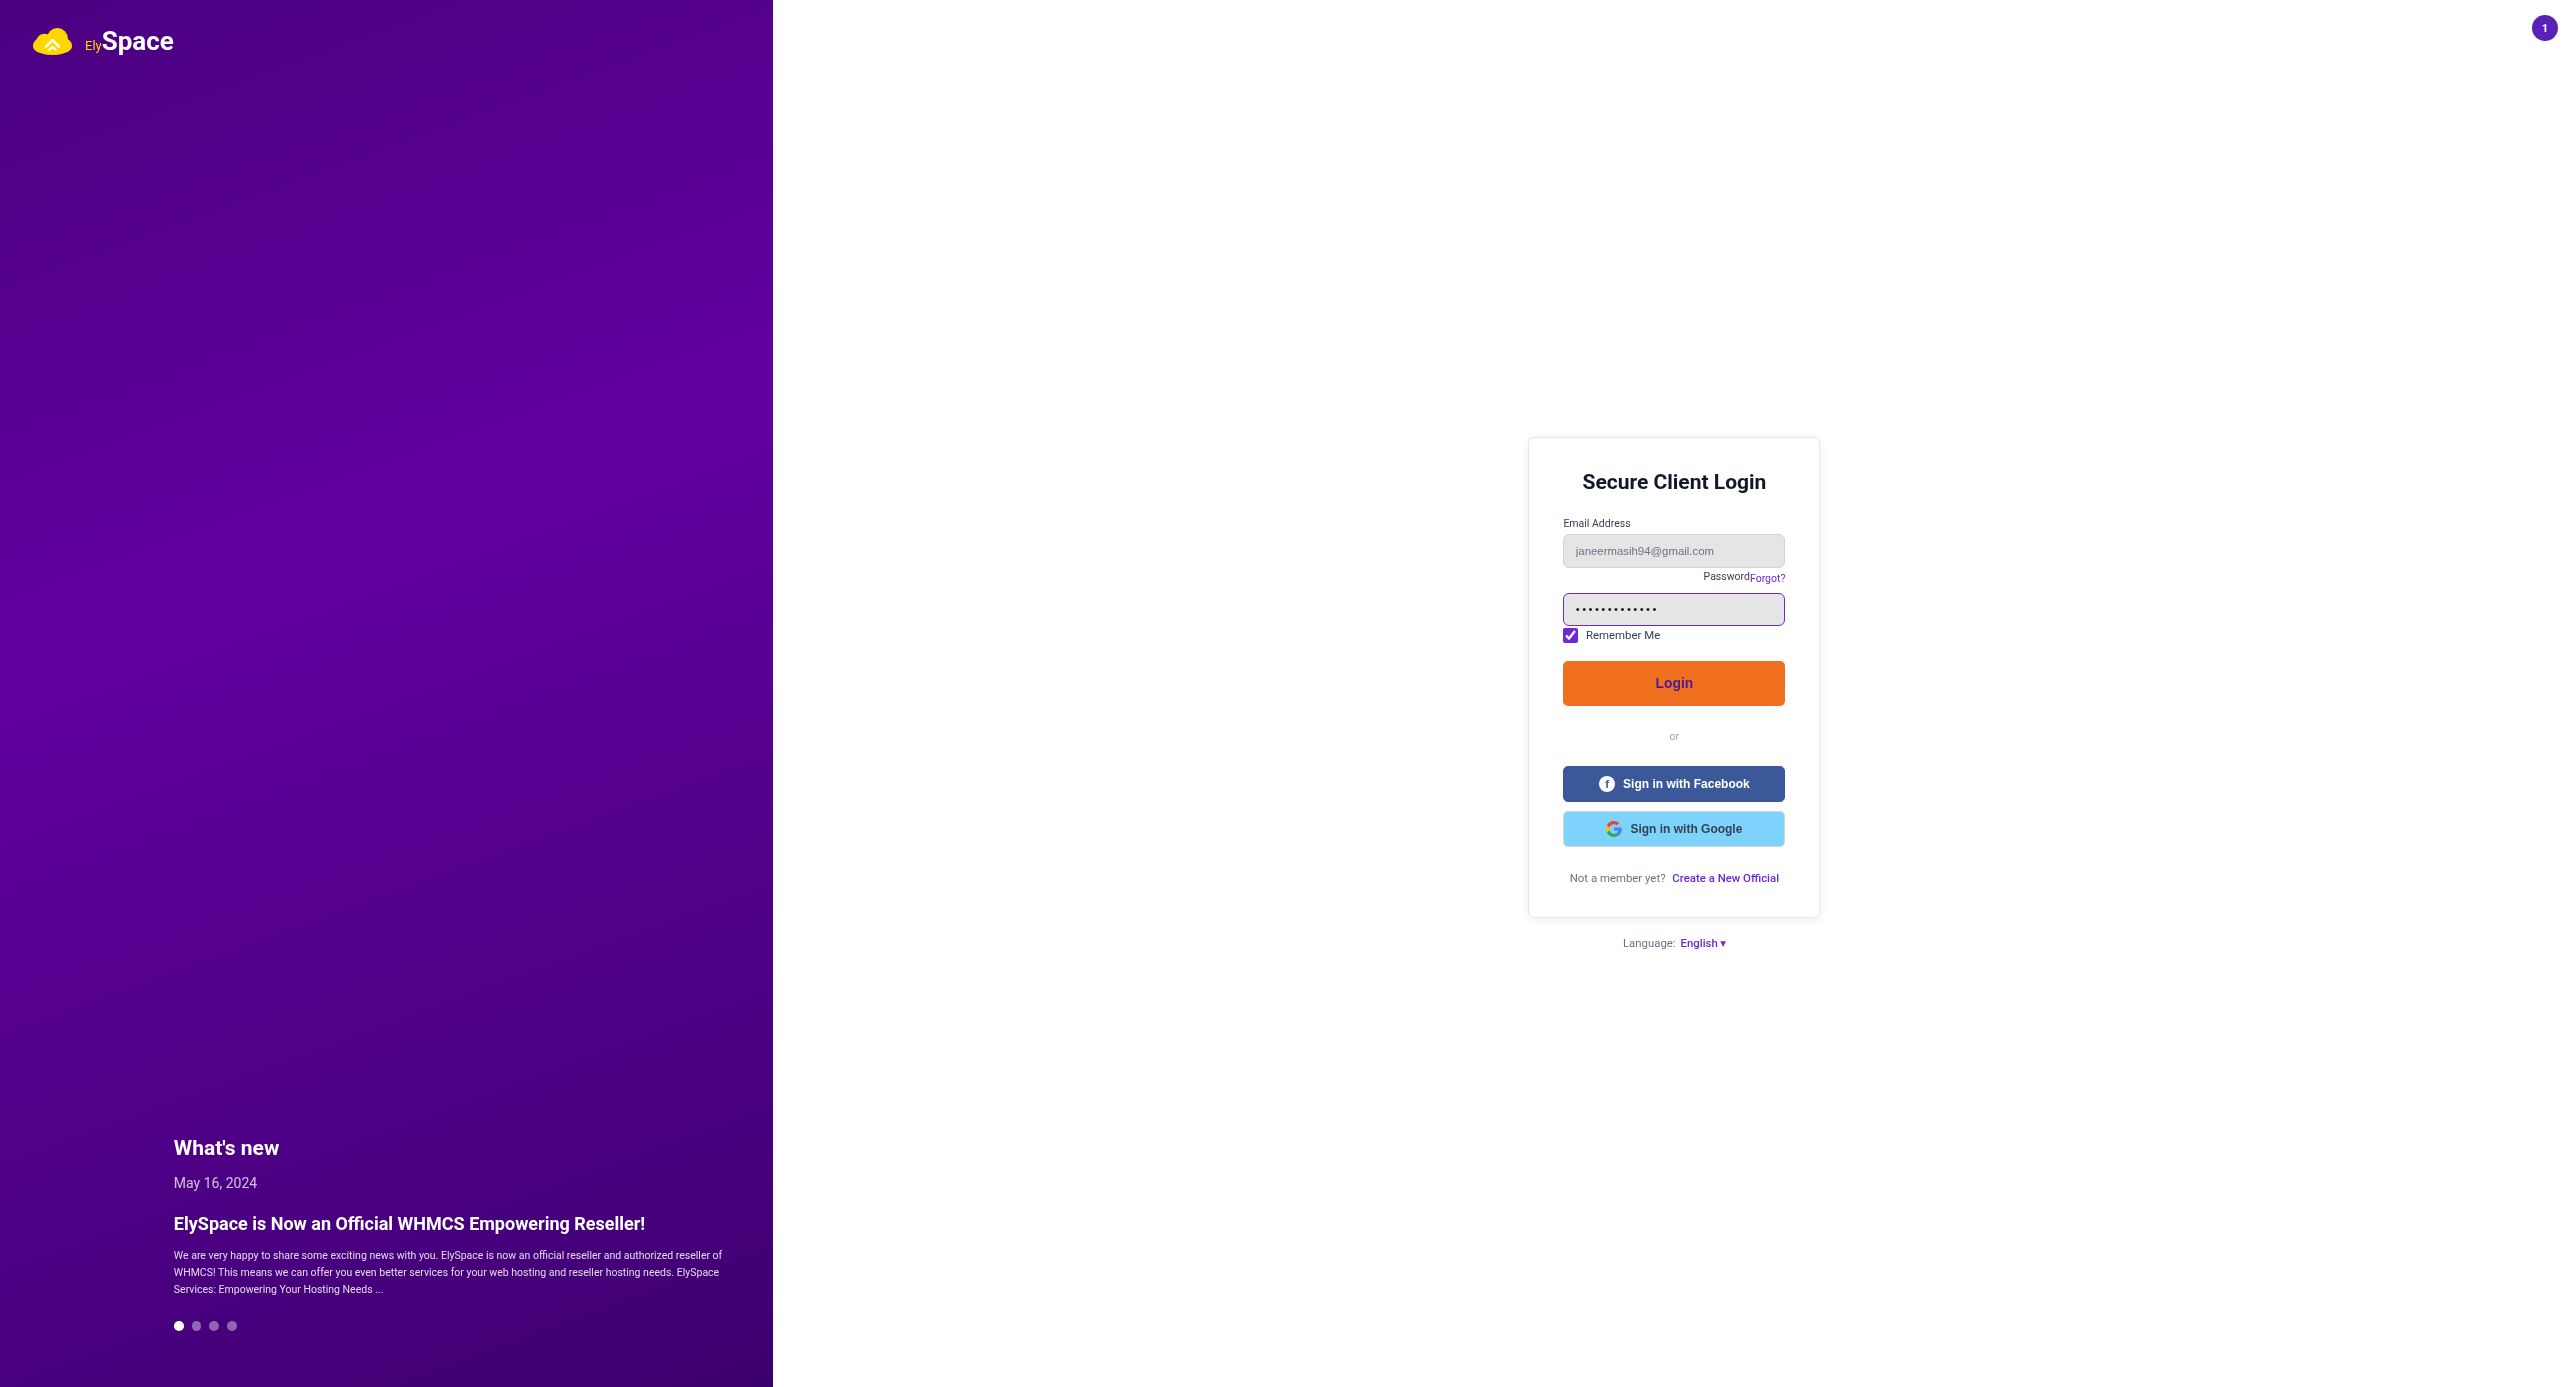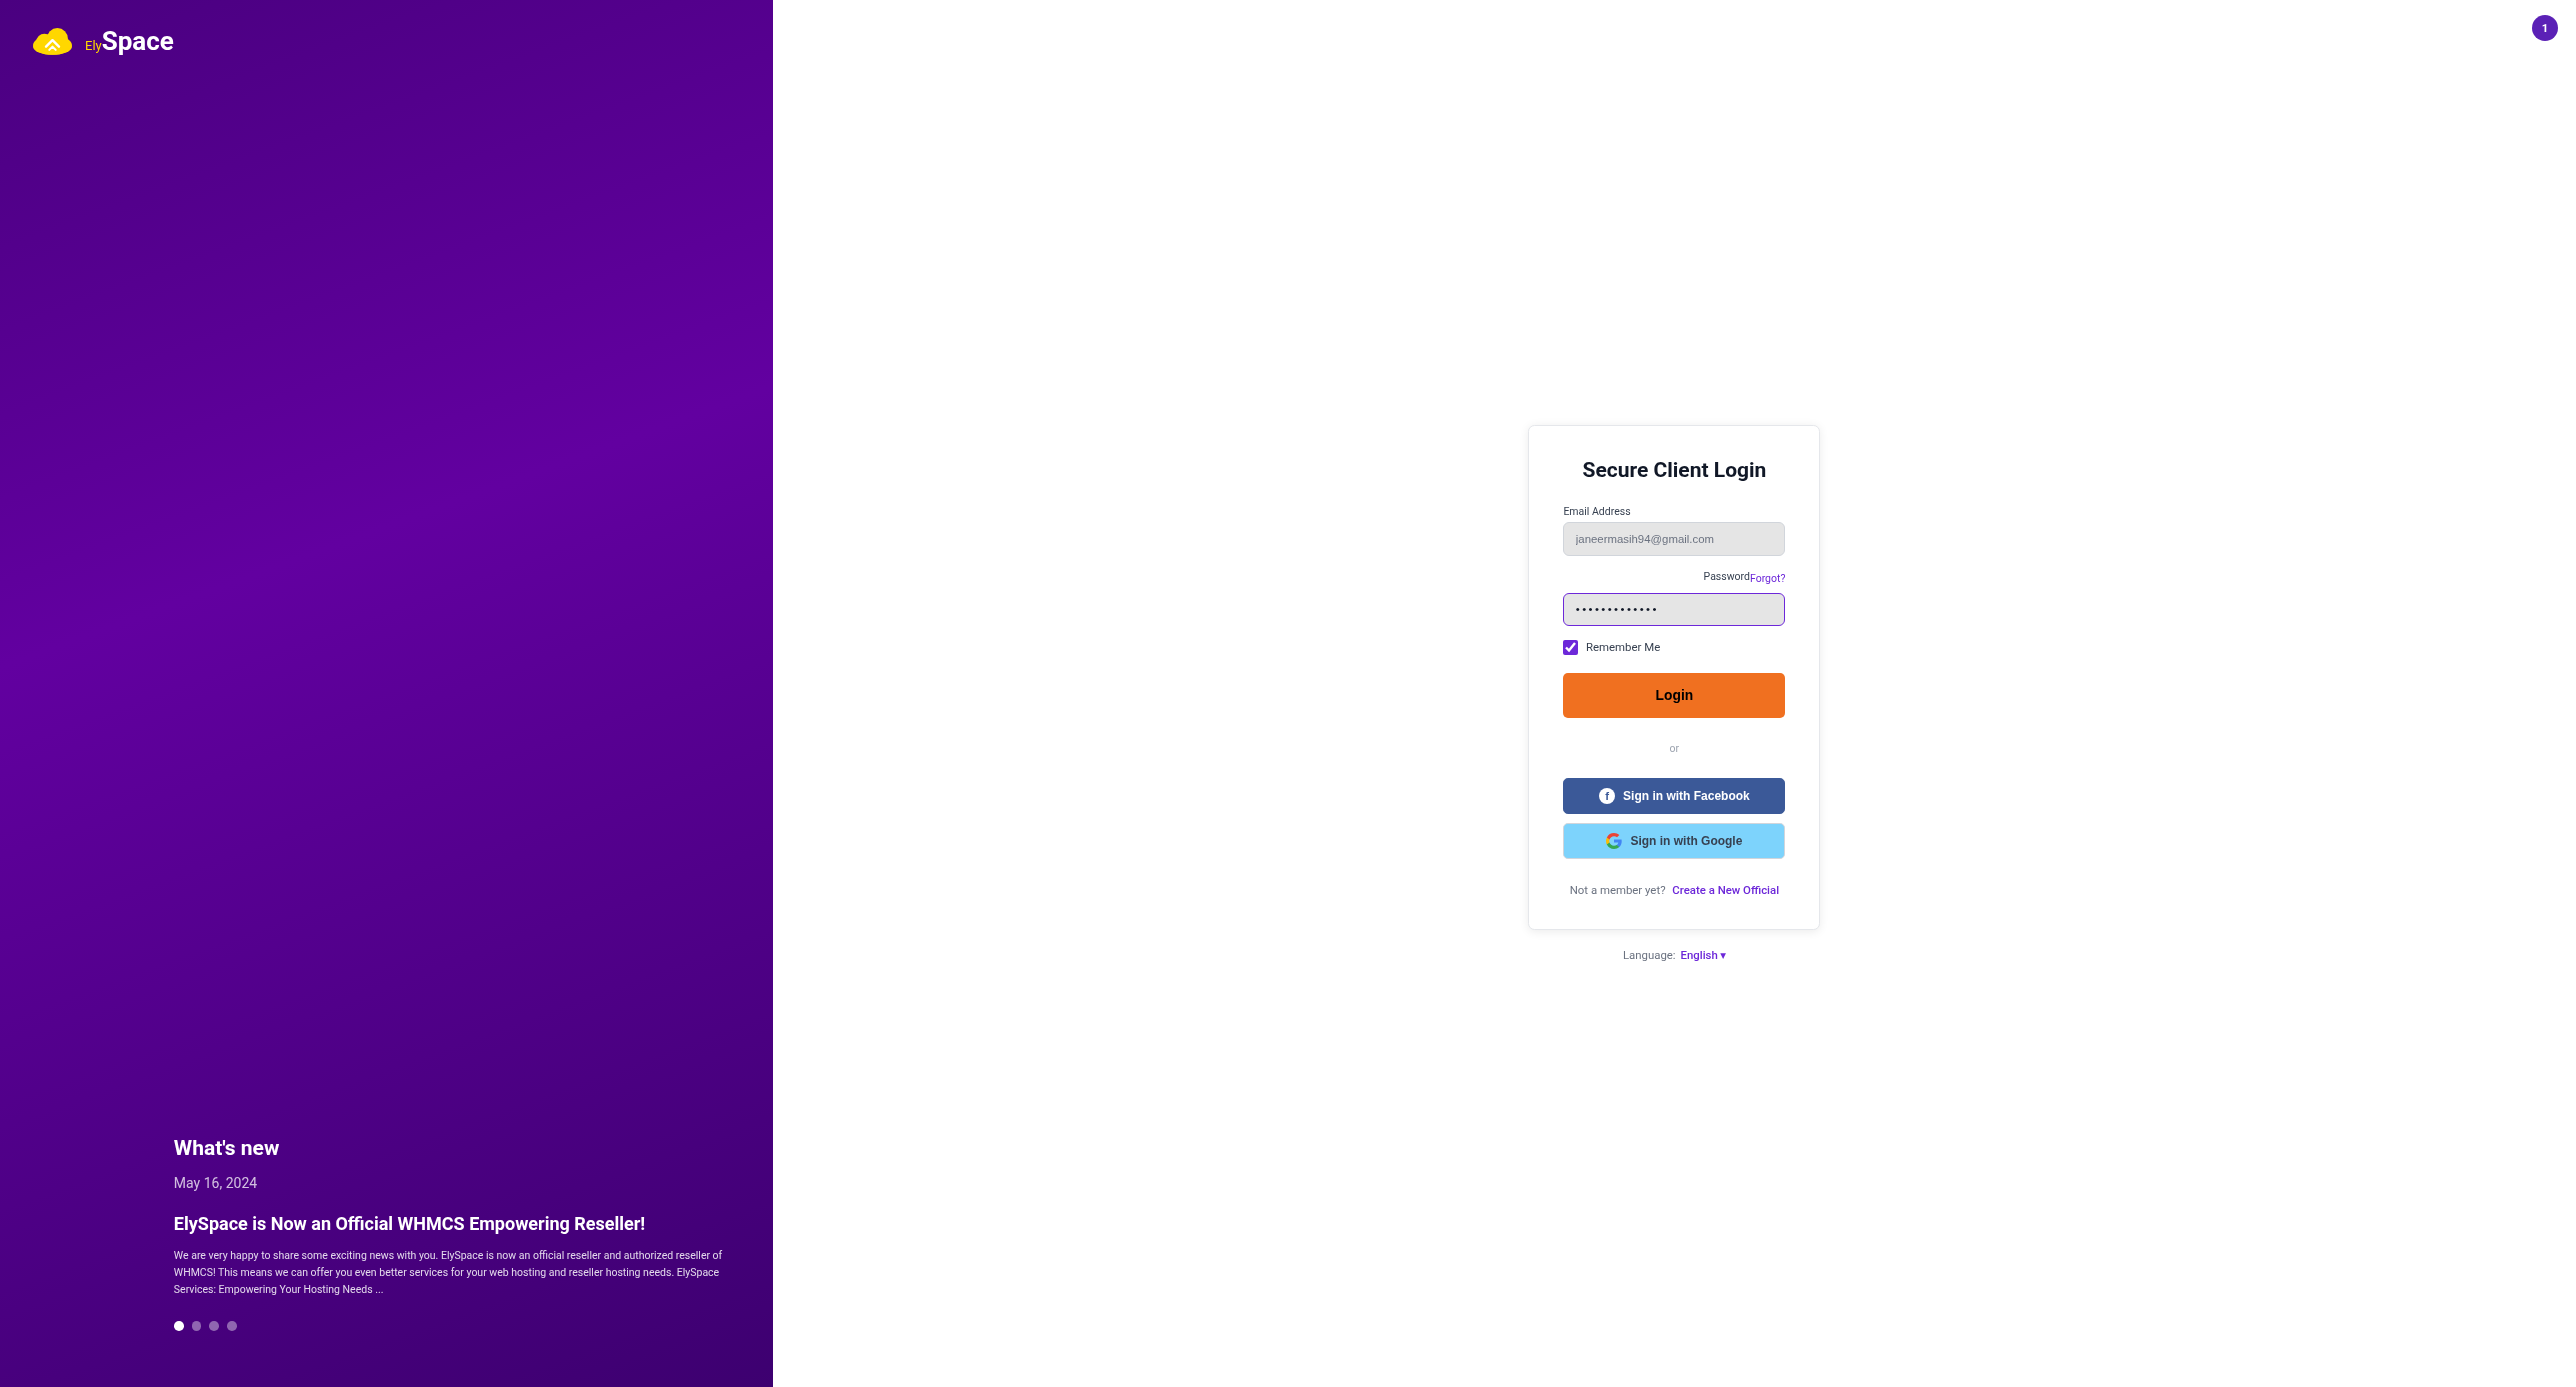--- a/index.html
+++ b/index.html
@@ -143,21 +143,21 @@
 
     .login-title {
       text-align: center;
       font-size: 21px;
       font-weight: 700;
       color: #111827;
       margin-bottom: 23px;
     }
 
     .form-group {
-      margin-bottom: 14px;
+      margin-bottom: 2px;
     }
 
     .form-label {
       display: block;
       font-size: 10.5px;
       color: #374151;
       margin-bottom: 4.9px;
     }
 
     .form-row {
@@ -208,21 +208,21 @@
     .remember-label {
       font-size: 11.4px;
       color: #374151;
       cursor: pointer;
     }
 
     .login-btn {
       width: 100%;
       padding: 15px;
       background: #f07020;
-      color: #000000;
+      color: #4c1d95;
       border: none;
       border-radius: 4.9px;
       font-size: 13.8px;
       font-weight: 600;
       cursor: pointer;
       margin-bottom: 14.6px;
     }
 
     .divider {
       display: flex;

